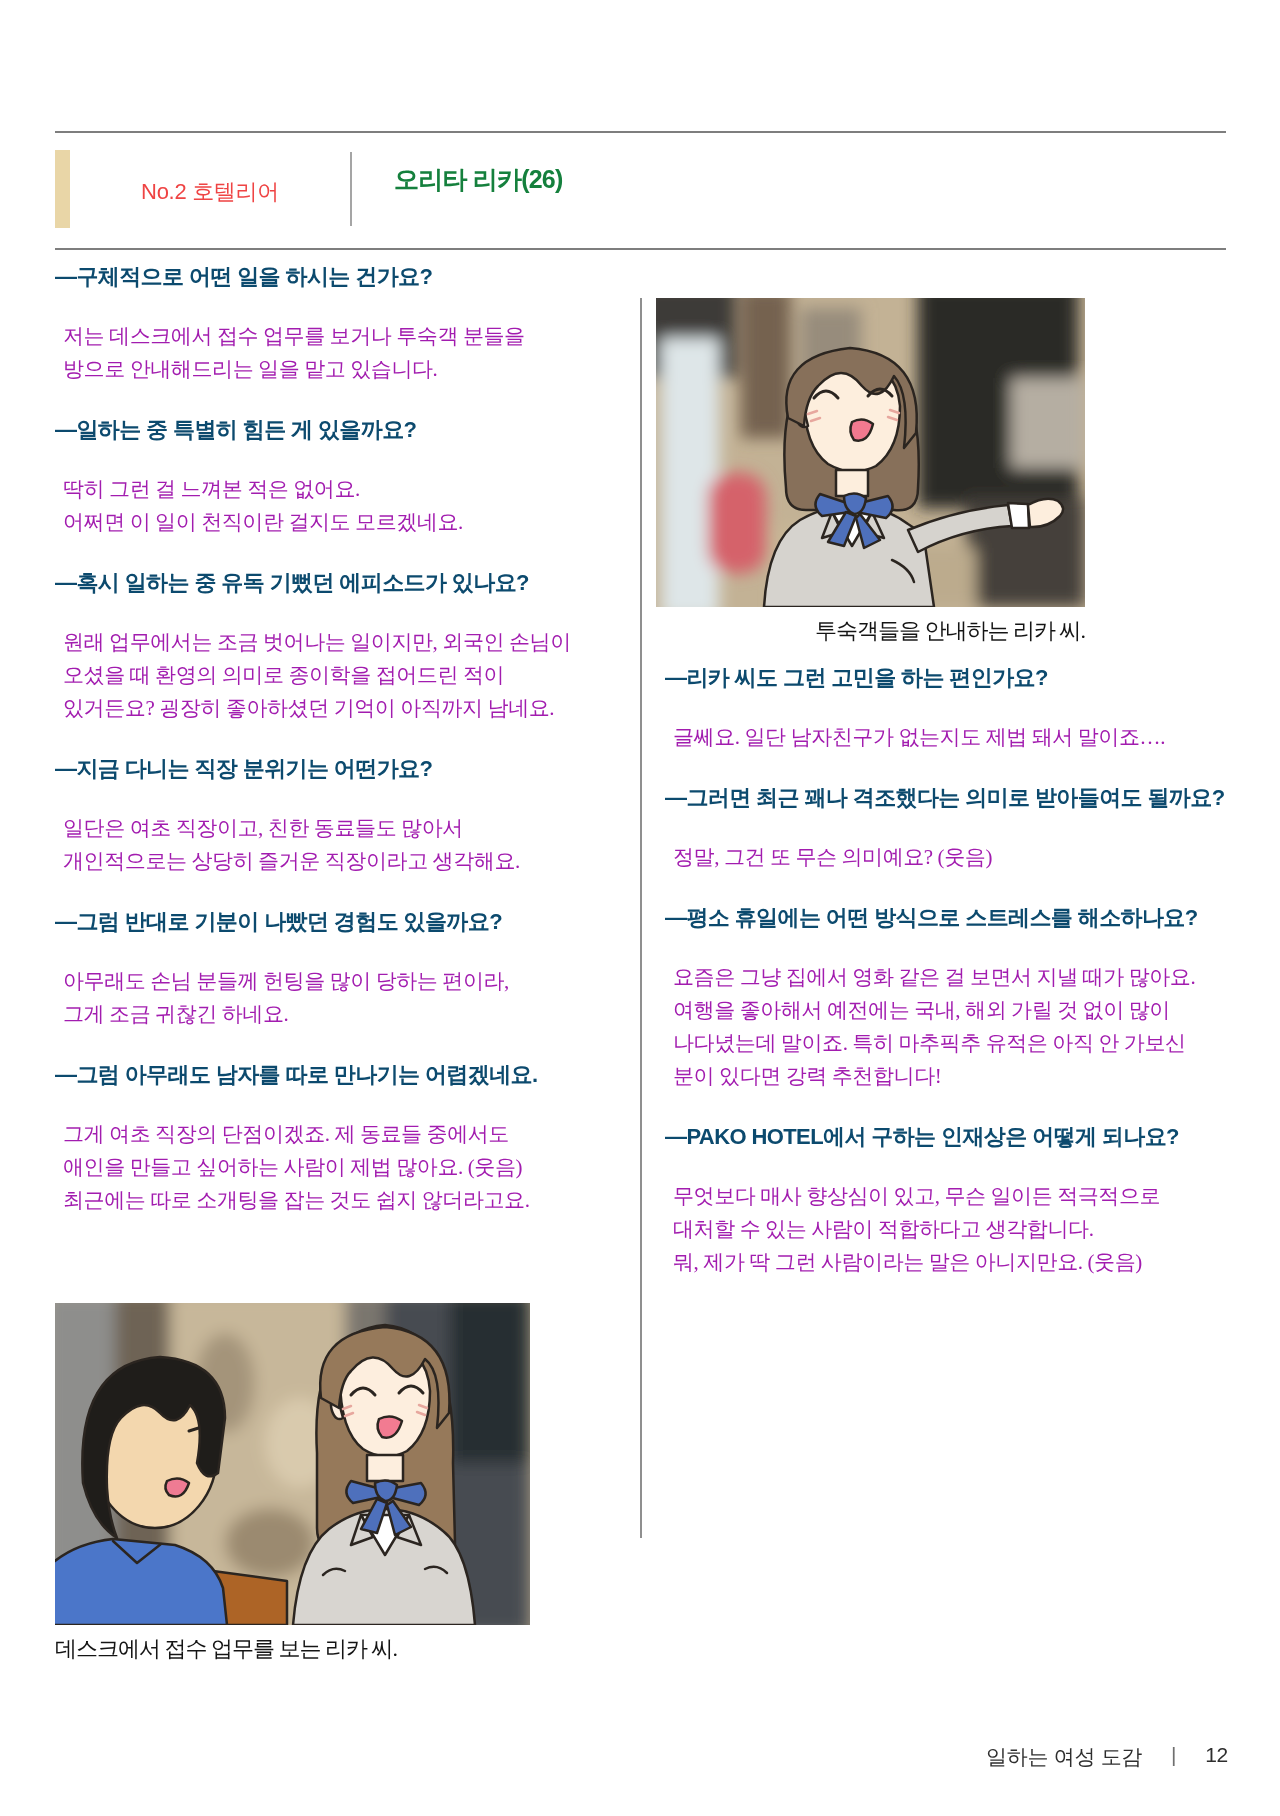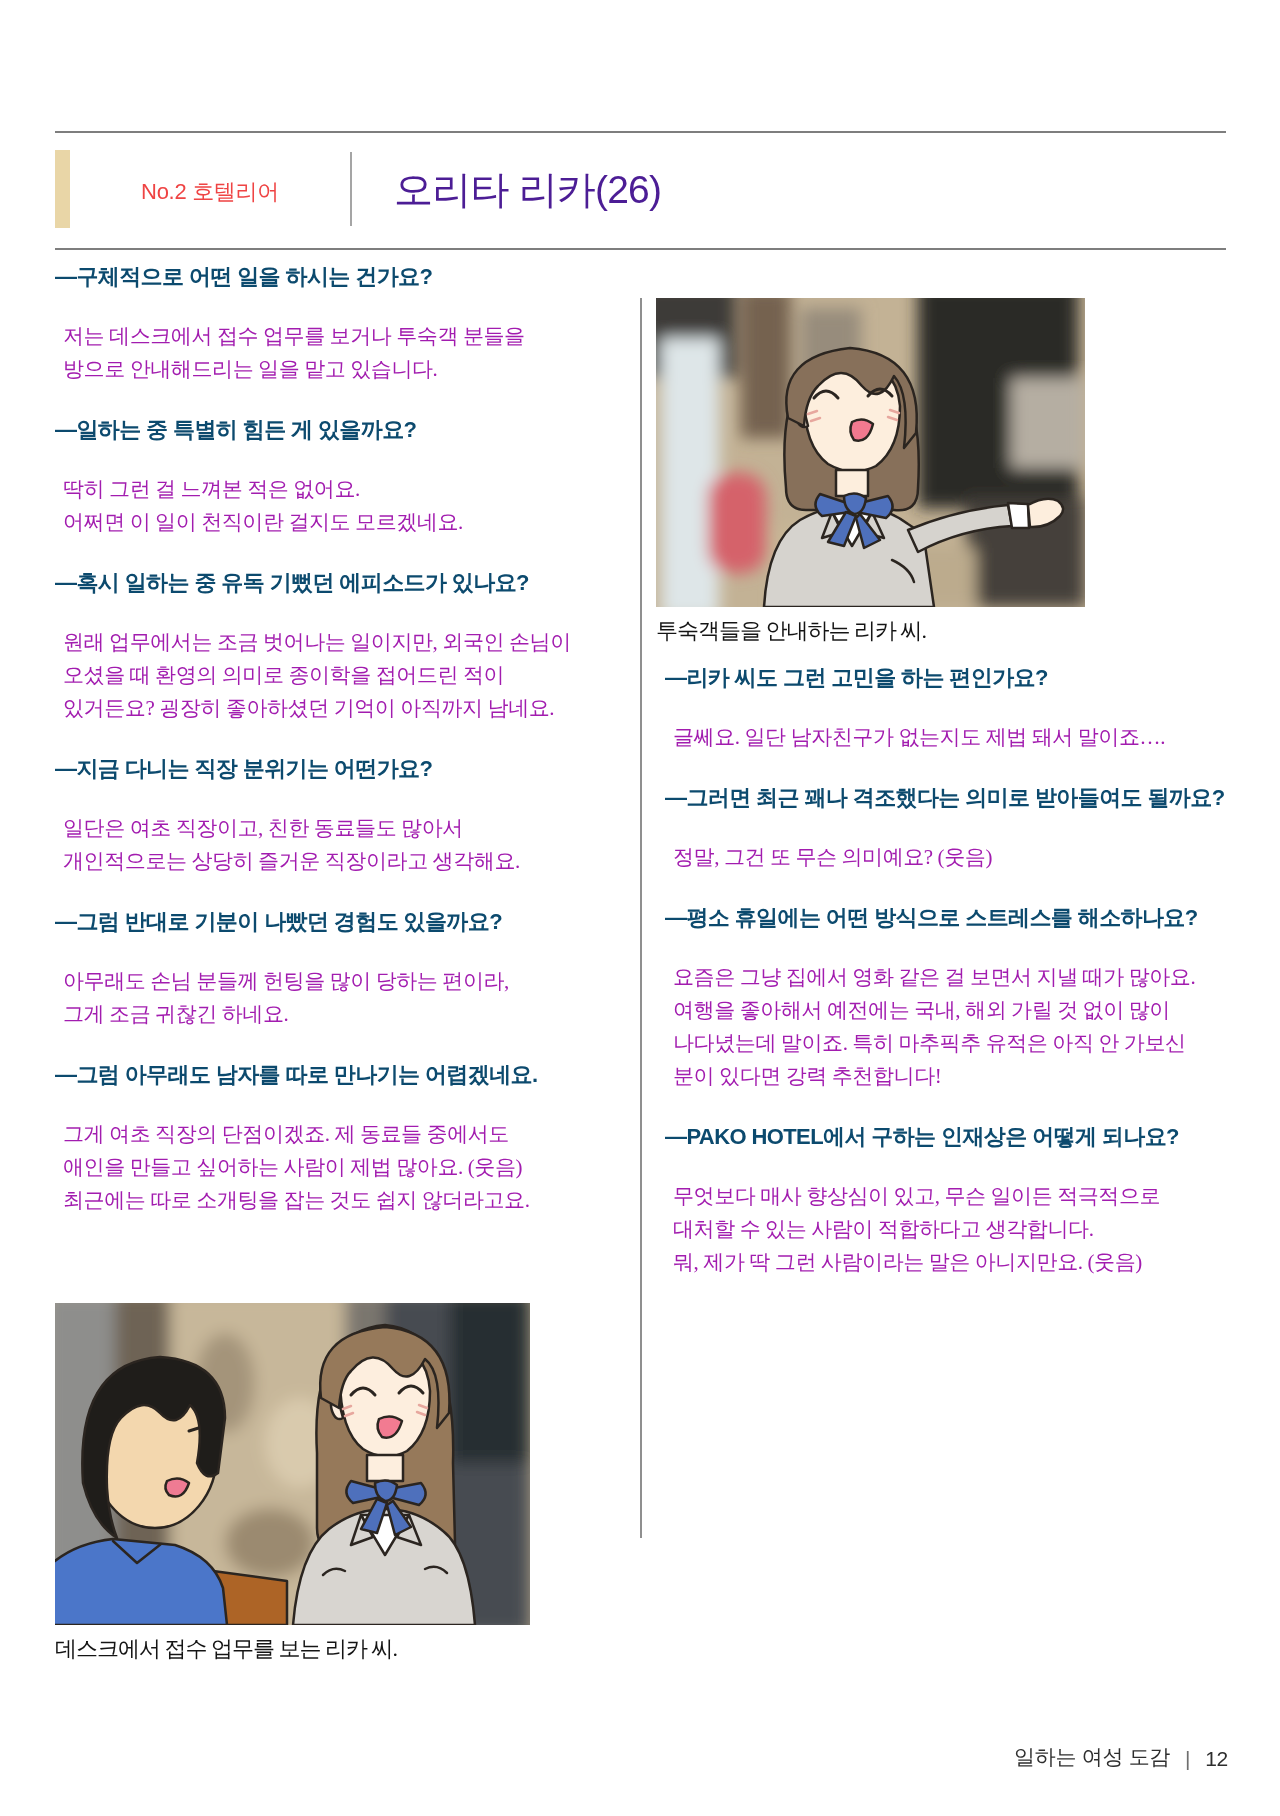--- a/index.html
+++ b/index.html
@@ -8,38 +8,38 @@
     width:1280px; height:1816px; position:relative; overflow:hidden;
     font-family:"Liberation Sans", sans-serif; color:#1c1c1c;
   }
   .rule { position:absolute; left:55px; width:1171px; border-top:2px solid #7e7e7e; }
   .rule-top { top:131px; }
   .rule-bottom { top:248px; }
   .accent-bar { position:absolute; left:55px; top:150px; width:15px; height:78px; background:#e9d6a7; }
   .series-label { position:absolute; left:72px; top:177px; width:276px; text-align:center;
     font-size:22px; color:#ef4444; letter-spacing:-0.3px; }
   .header-vdiv { position:absolute; left:350px; top:152px; height:74px; border-left:2px solid #a5a5a5; }
-  .page-title { position:absolute; left:394px; top:163px; font-size:39px; font-weight:400;
-    color:#4c1d95; letter-spacing:-0.8px; }
+  .page-title { position:absolute; left:394px; top:163px; font-size:25px; font-weight:700;
+    color:#15803d; letter-spacing:-0.8px; }
   .col-divider { position:absolute; left:640px; top:298px; height:1240px; border-left:2px solid #8f8f8f; }
   .qa-col { position:absolute; }
   .qa-col.left  { left:55px; top:262px; width:562px; }
   .qa-col.right { left:665px; top:663px; width:566px; }
   .q { font-size:22px; line-height:30px; font-weight:700; color:#0c4a6e;
        margin:0 0 28px; letter-spacing:-0.6px; }
   .a { font-size:21px; line-height:33px; color:#a21caf; margin:0 8px 29px;
        white-space:pre-line; letter-spacing:-0.4px;font-family:Liberation Serif, serif; }
   figure { position:absolute; }
-  .fig-right { left:656px; top:298px; width:429px; }
+  .fig-right { left:656px; top:298px; width:429px;text-align:right; }
   .fig-left  { left:55px;  top:1303px; width:475px; }
   figure svg { display:block; }
   figcaption { font-family:"Liberation Serif", serif; font-size:22px; color:#141414;
     margin-top:9px; letter-spacing:-1px; }
-  .footer { position:absolute; top:1743px; right:52px; display:flex; align-items:flex-end;
-    gap:15px; font-size:21px; color:#2e2e2e; letter-spacing:-0.3px; }
+  .footer { position:absolute; top:1743px; right:52px; display:flex; align-items:flex-start;
+    gap:29px; font-size:21px; color:#2e2e2e; letter-spacing:-0.3px; }
   .footer .sep { color:#6f6f6f; font-weight:400; }
 </style>
 </head>
 <body>
 
 <div class="rule rule-top"></div>
 <div class="accent-bar"></div>
 <div class="series-label">No.2 호텔리어</div>
 <div class="header-vdiv"></div>
 <h1 class="page-title">오리타 리카(26)</h1>

